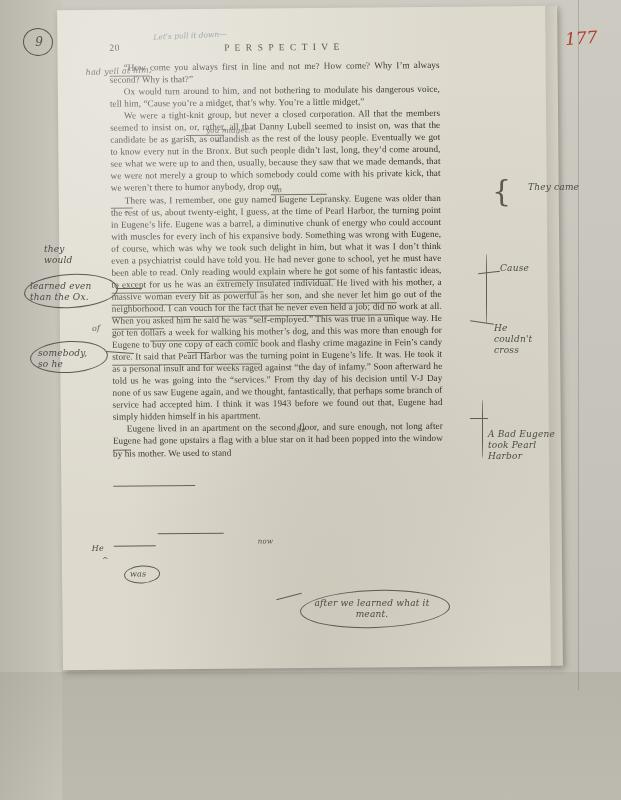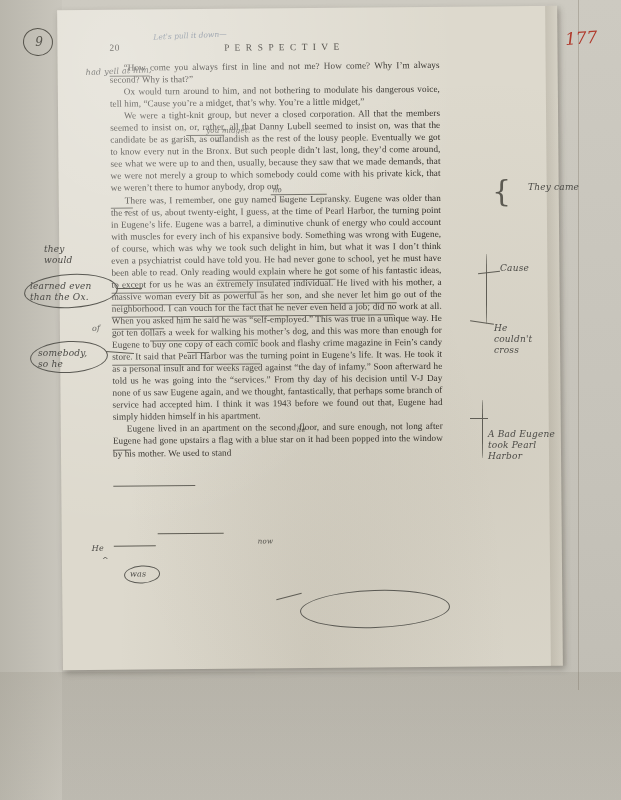--- a/index.html
+++ b/index.html
@@ -311,19 +311,20 @@
   <div class="hand" style="left:38px; top:348px; width:60px;">somebody, so he</div>
   <div class="oval" style="left:30px; top:341px; width:76px; height:30px;"></div>
   <div class="leader" style="left:106px; top:352px; width:28px; transform:rotate(4deg);"></div>
 
   <div class="hand" style="left:494px; top:323px; width:54px;">He couldn't cross</div>
   <div class="leader" style="left:470px; top:322px; width:24px; transform:rotate(8deg);"></div>
 
   <div class="hand" style="left:488px; top:416px; width:78px;margin-top:13px;">A Bad Eugene took Pearl Harbor</div>
   <div class="leader" style="left:470px; top:418px; width:18px;"></div>
 
+  <div class="hand" style="left:312px; top:598px; width:120px; text-align:center;">after we learned what it meant.</div>
   <div class="oval" style="left:300px; top:590px; width:148px; height:36px; transform:rotate(-2deg);"></div>
   <div class="leader" style="left:276px; top:596px; width:26px; transform:rotate(-14deg);"></div>
 
   <div class="vbar" style="left:486px; top:254px; height:70px;"></div>
   <div class="vbar" style="left:482px; top:400px; height:58px;"></div>
 
 </div>
 
 </body></html>

